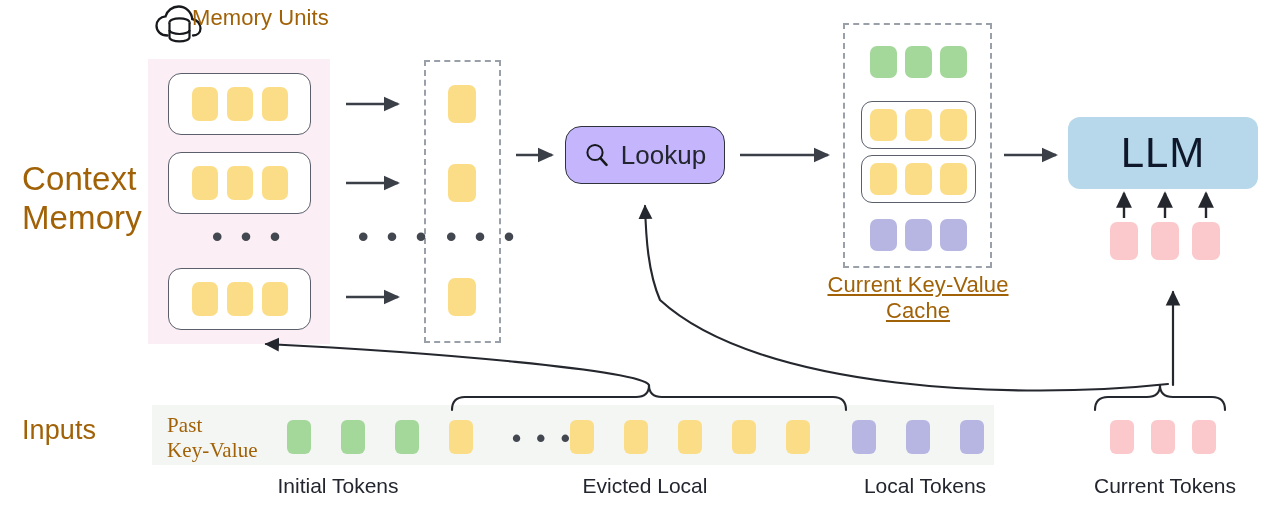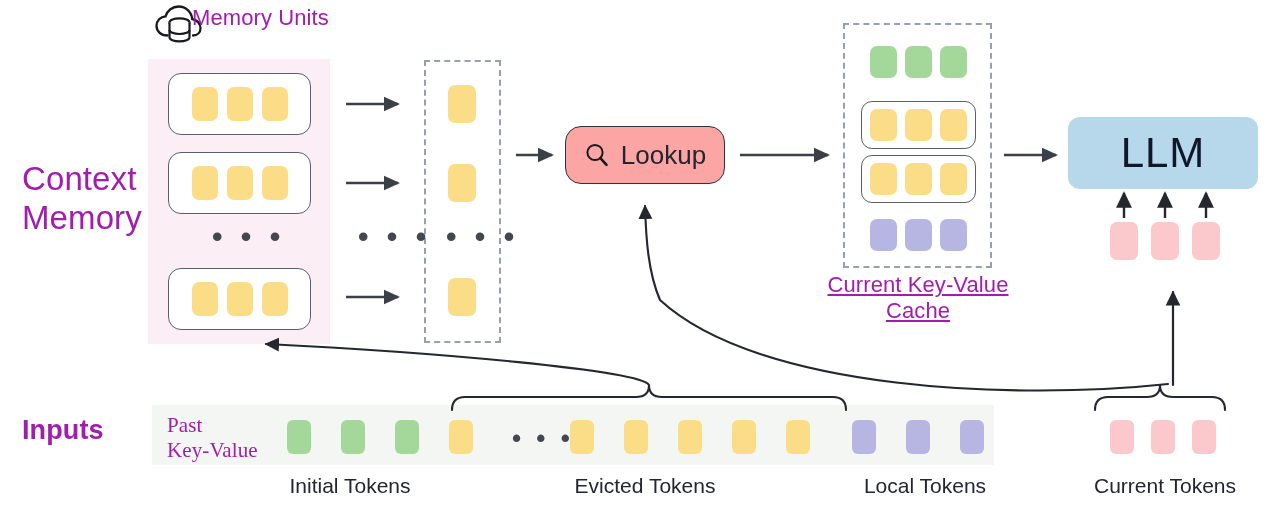--- a/index.html
+++ b/index.html
@@ -11,29 +11,29 @@
   #stage{
     position:relative;
     width:1280px;
     height:509px;
     overflow:hidden;
     background:#ffffff;
   }
   .abs{position:absolute;}
   .lbl{
     position:absolute;
-    color:#a21caf;
+    color:#a16207;
     line-height:1.18;
     white-space:pre-line;
     letter-spacing:.1px;
   }
 
   
   #label-context-memory{left:22px;top:160px;font-size:33px;}
-  #label-inputs{left:22px;top:415px;font-size:27px;font-weight:bold;}
+  #label-inputs{left:22px;top:415px;font-size:27px;}
 
   
   #label-memory-units{left:192px;top:5px;font-size:22px;}
   #label-representative-tokens{left:386px;top:2px;font-size:22px;text-align:center;width:160px;}
   #label-kv-cache{left:818px;top:272px;font-size:22px;text-align:center;width:200px;text-decoration:underline;}
 
   
   #memory-units-icon{left:155px;top:4px;width:48px;height:44px;}
 
   
@@ -95,21 +95,21 @@
   }
   #rep-tok-1{top:85px;}
   #rep-tok-2{top:164px;}
   #rep-tok-3{top:278px;}
 
   
   #lookup-box{
     left:565px;top:126px;width:160px;height:58px;
     border:1.8px solid #2f333b;
     border-radius:16px;
-    background:#fca5a5;
+    background:#c4b5fd;
     box-sizing:border-box;
     display:flex;
     align-items:center;
     justify-content:center;
     gap:11px;
   }
   #lookup-label{font-size:26px;color:#23262e;}
   #search-icon{width:26px;height:26px;flex:0 0 auto;}
 
   
@@ -166,21 +166,21 @@
   .in-tok{
     position:absolute;
     top:420px;
     width:24px;height:34px;
     border-radius:6px;
   }
   #inputs-dots{left:512px;top:425px;font-size:26px;letter-spacing:4px;color:#43474f;font-weight:700;line-height:1;}
 
   
   .caption{position:absolute;font-size:21px;color:#23262e;text-align:center;}
-  #caption-initial{left:210px;top:474px;width:280px;}
+  #caption-initial{left:198px;top:474px;width:280px;}
   #caption-evicted{left:505px;top:474px;width:280px;}
   #caption-local{left:785px;top:474px;width:280px;}
   #caption-current{left:1050px;top:474px;width:230px;}
 
   svg.overlay{position:absolute;left:0;top:0;width:1280px;height:509px;pointer-events:none;}
 </style>
 </head>
 <body>
 
 <div id="stage">
@@ -278,21 +278,21 @@
   <div class="in-tok tok-y" style="left:786px"></div>
   <div class="in-tok tok-p" style="left:852px"></div>
   <div class="in-tok tok-p" style="left:906px"></div>
   <div class="in-tok tok-p" style="left:960px"></div>
 
   <div class="in-tok tok-r" style="left:1110px"></div>
   <div class="in-tok tok-r" style="left:1151px"></div>
   <div class="in-tok tok-r" style="left:1192px"></div>
 
   <div class="caption" id="caption-initial">Initial Tokens</div>
-  <div class="caption" id="caption-evicted">Evicted Tokens</div>
+  <div class="caption" id="caption-evicted">Evicted Local</div>
   <div class="caption" id="caption-current">Current Tokens</div>
   <div class="caption" id="caption-local">Local Tokens</div>
 
   <svg class="overlay" viewBox="0 0 1280 509">
     <defs>
       <marker id="ah" viewBox="0 0 10 10" refX="8.4" refY="5" markerWidth="6.4" markerHeight="6.4" orient="auto-start-reverse">
         <path d="M0,0.6 L9.6,5 L0,9.4 Z" fill="#3a3f48"></path>
       </marker>
       <marker id="ah2" viewBox="0 0 10 10" refX="8.6" refY="5" markerWidth="7.2" markerHeight="7.2" orient="auto-start-reverse">
         <path d="M0,0.4 L9.6,5 L0,9.6 Z" fill="#24272d"></path>

